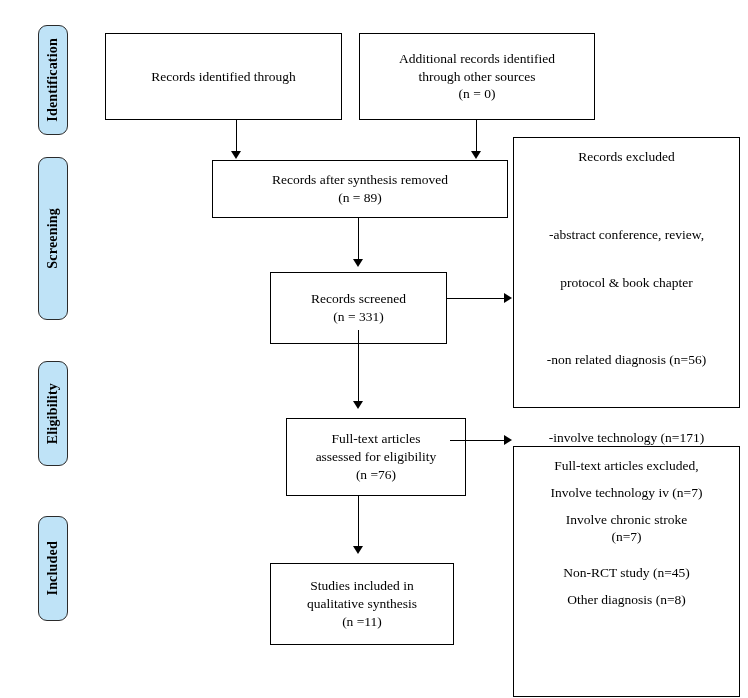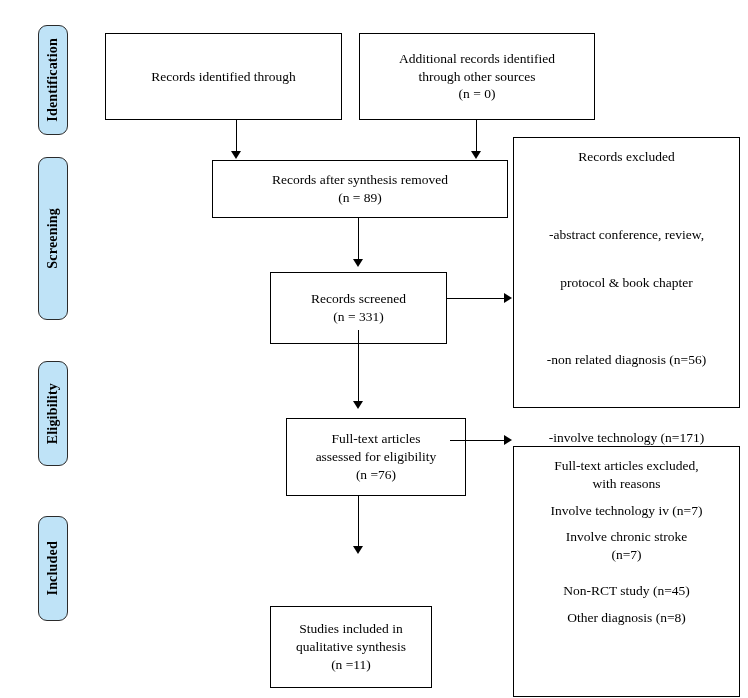--- a/index.html
+++ b/index.html
@@ -142,34 +142,33 @@
   </div>
 
   <div class="box" style="left:270px; top:418px; width:180px; height:78px;margin-left:16px;">
     <span class="ln">Full-text articles</span>
     <span class="ln">assessed for eligibility</span>
     <span class="ln">(n =76)</span>
   </div>
 
   <div class="box topaligned" style="left:513px; top:412px; width:227px; height:251px;margin-top:34px;">
     <span class="ln">Full-text articles excluded,</span>
-    <span class="ln">with reasons</span>
     <span class="gap"></span>
     <span class="ln">Involve technology iv (n=7)</span>
     <span class="gap"></span>
     <span class="ln">Involve chronic stroke</span>
     <span class="ln">(n=7)</span>
     <span class="gap"></span>
     <span class="gap"></span>
     <span class="ln">Non-RCT study (n=45)</span>
     <span class="gap"></span>
     <span class="ln">Other diagnosis (n=8)</span>
   </div>
 
-  <div class="box" style="left:270px; top:563px; width:162px; height:82px;margin-top:43px;">
+  <div class="box" style="left:270px; top:563px; width:184px; height:82px;">
     <span class="ln">Studies included in</span>
     <span class="ln">qualitative synthesis</span>
     <span class="ln">(n =11)</span>
   </div>
 
   <div class="vline" style="left:236px; top:120px; height:33px;"></div>
   <div class="arrow-down" style="left:231px; top:151px;"></div>
 
   <div class="vline" style="left:476px; top:120px; height:33px;"></div>
   <div class="arrow-down" style="left:471px; top:151px;"></div>

